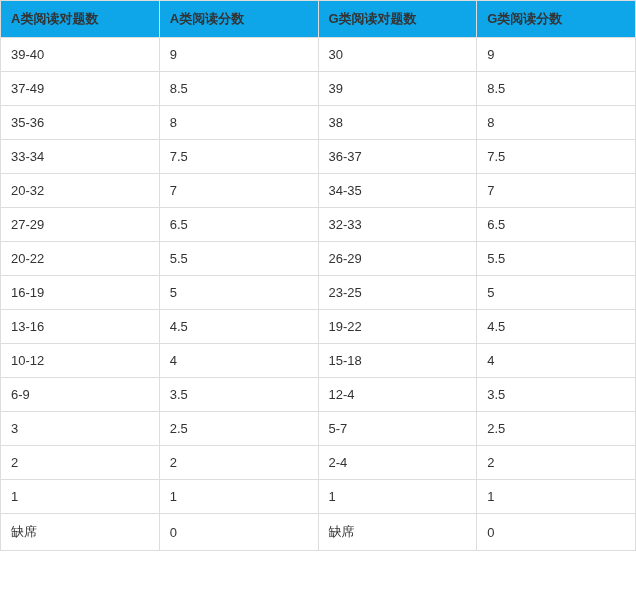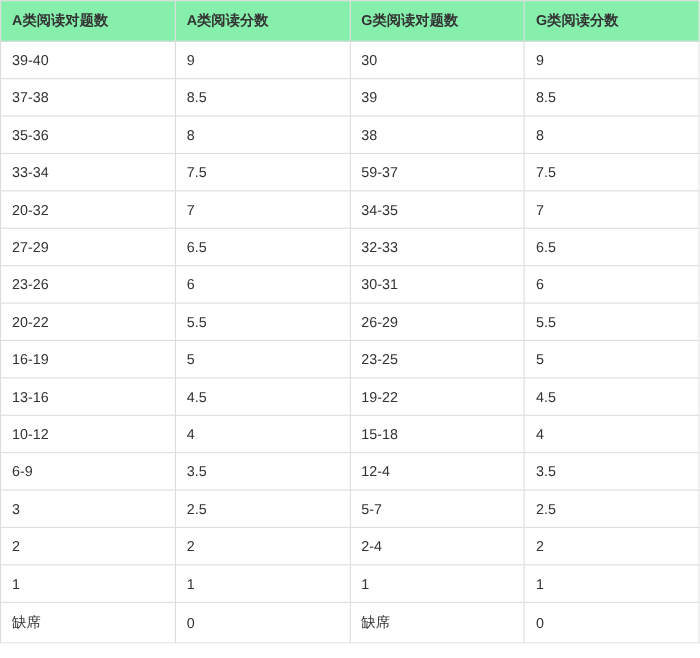--- a/index.html
+++ b/index.html
@@ -21,21 +21,21 @@
       table-layout: fixed;
     }
     th, td {
       border: 1px solid #ddd;
       padding: 9px 10px;
       text-align: left;
       vertical-align: middle;
     }
     th {
       font-weight: bold;
-      background: #86efac;
+      background: #0ea5e9;
     }
     td {
       background: #fff;
     }
   </style>
 </head>
 <body>
 
 <table>
   <thead>
@@ -47,54 +47,48 @@
     </tr>
   </thead>
   <tbody>
       <tr>
         <td>39-40</td>
         <td>9</td>
         <td>30</td>
         <td>9</td>
       </tr>
       <tr>
-        <td>37-38</td>
+        <td>37-49</td>
         <td>8.5</td>
         <td>39</td>
         <td>8.5</td>
       </tr>
       <tr>
         <td>35-36</td>
         <td>8</td>
         <td>38</td>
         <td>8</td>
       </tr>
       <tr>
         <td>33-34</td>
         <td>7.5</td>
-        <td>59-37</td>
+        <td>36-37</td>
         <td>7.5</td>
       </tr>
       <tr>
         <td>20-32</td>
         <td>7</td>
         <td>34-35</td>
         <td>7</td>
       </tr>
       <tr>
         <td>27-29</td>
         <td>6.5</td>
         <td>32-33</td>
         <td>6.5</td>
-      </tr>
-      <tr>
-        <td>23-26</td>
-        <td>6</td>
-        <td>30-31</td>
-        <td>6</td>
       </tr>
       <tr>
         <td>20-22</td>
         <td>5.5</td>
         <td>26-29</td>
         <td>5.5</td>
       </tr>
       <tr>
         <td>16-19</td>
         <td>5</td>

